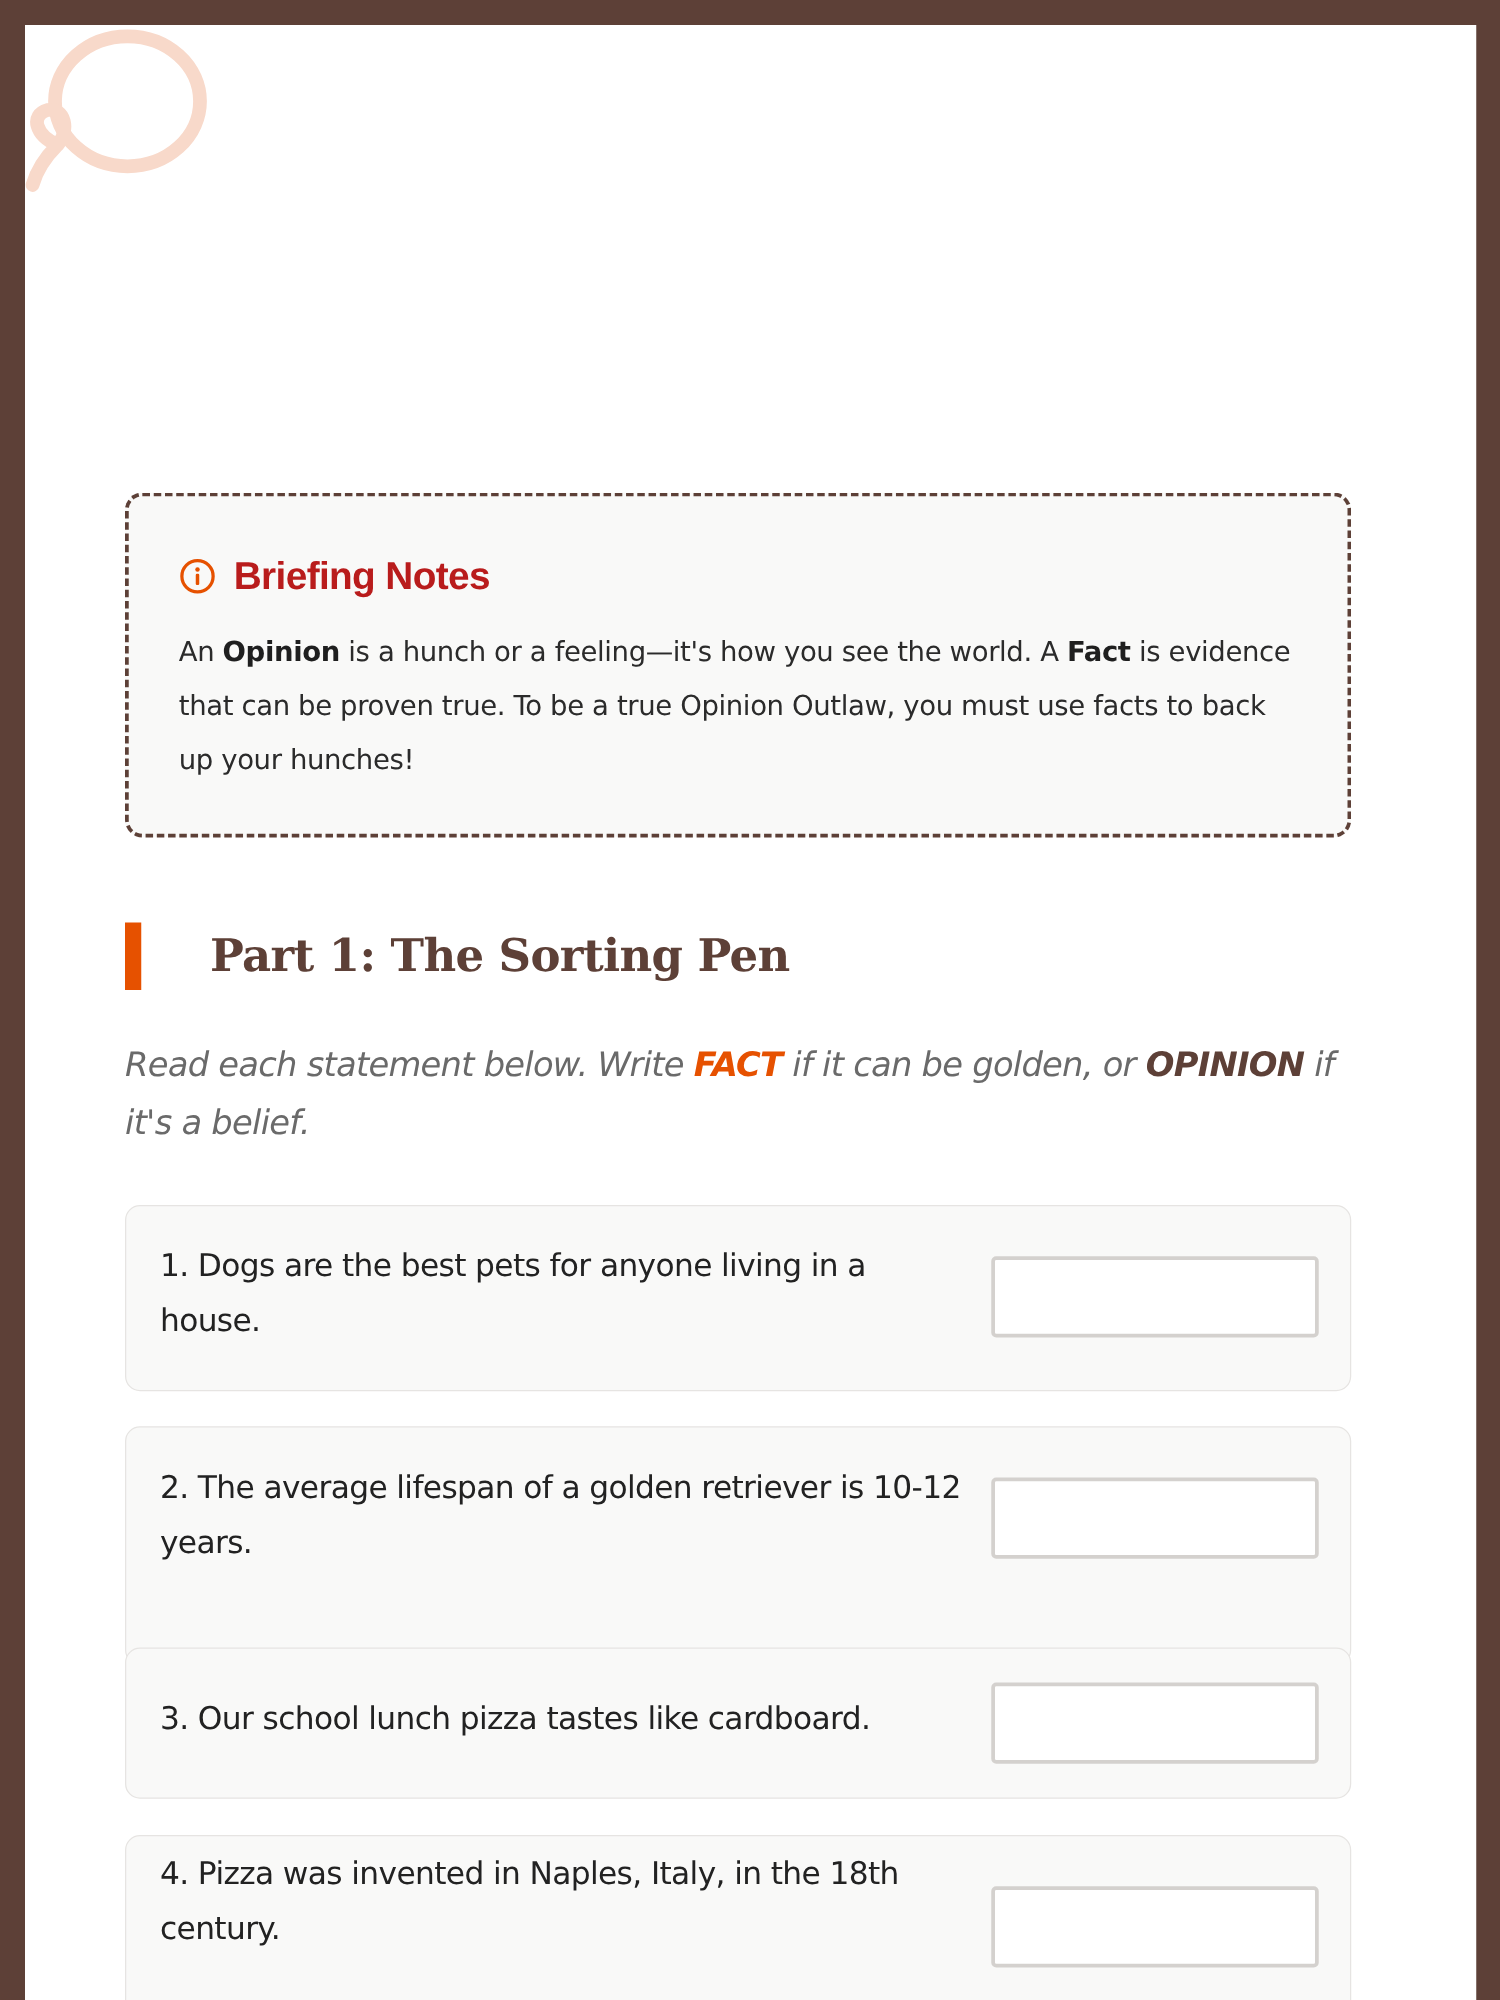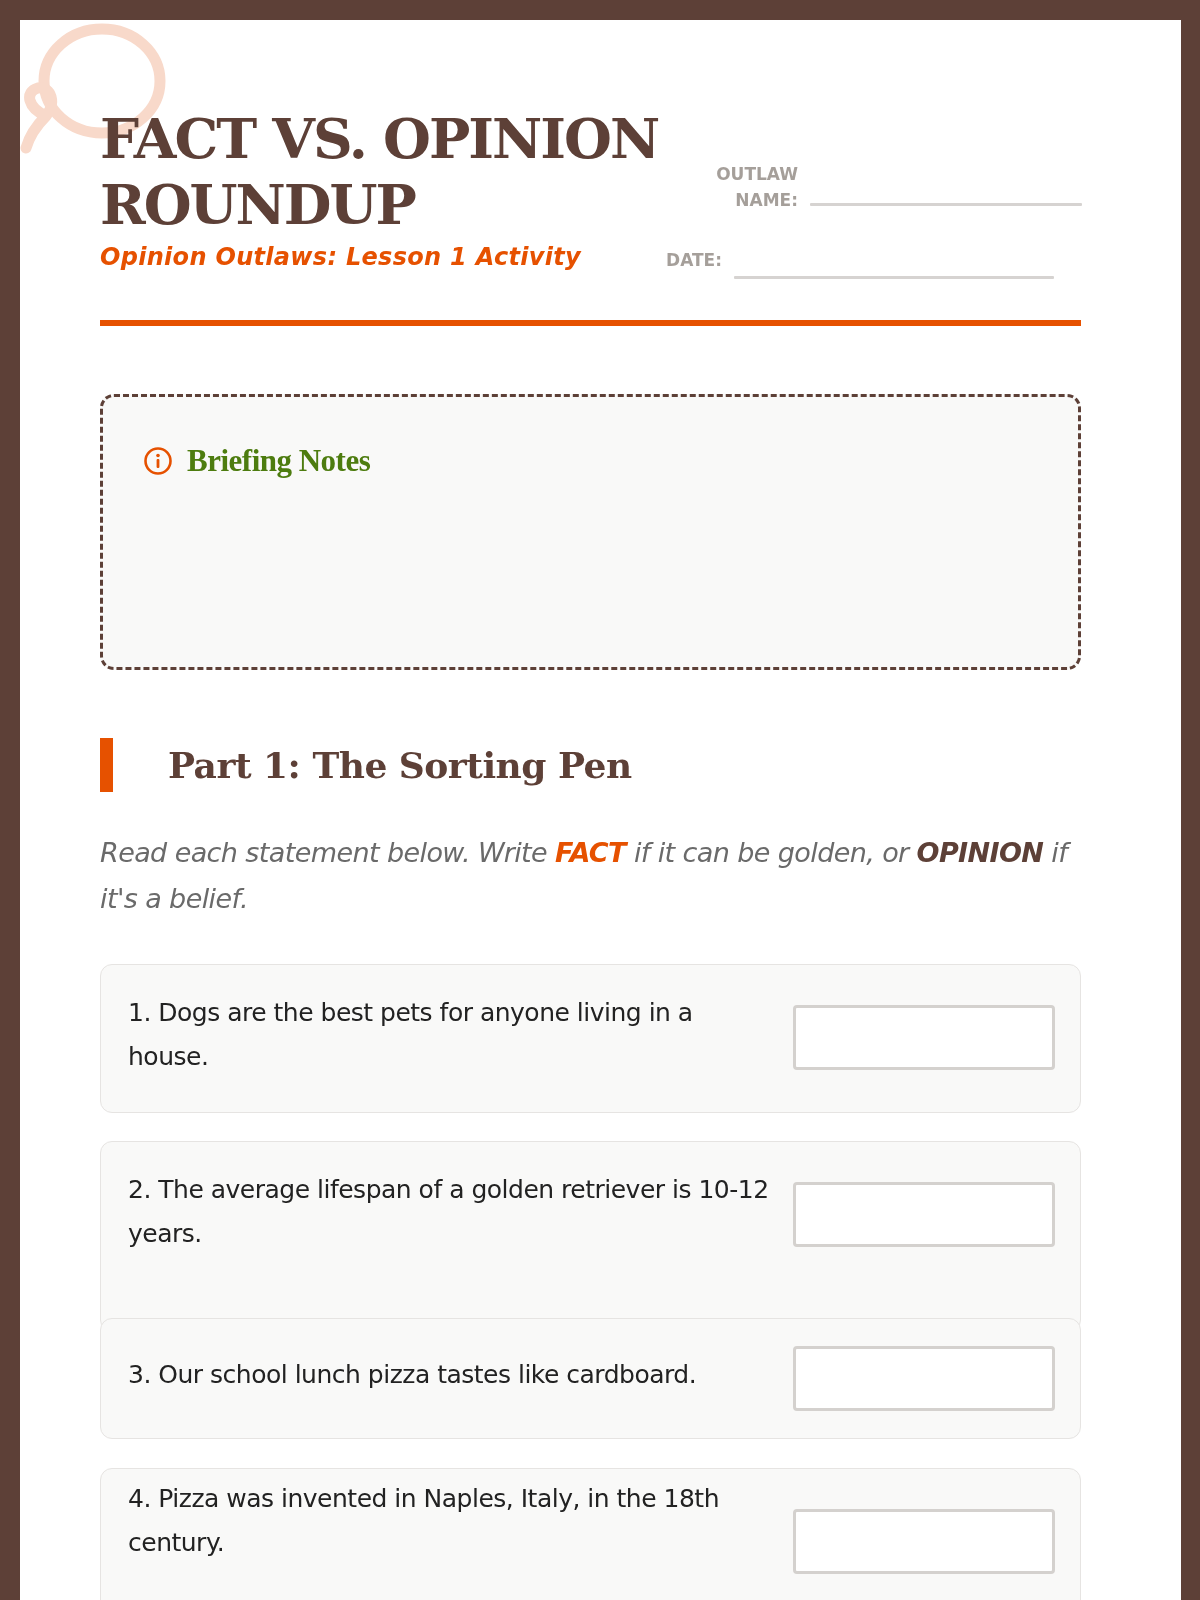--- a/index.html
+++ b/index.html
@@ -79,23 +79,23 @@
     border-radius: 14px;
     background: #f9f9f8;
     padding: 40px 40px 0 40px;
   }
   .briefing-head {
     display: flex; align-items: center;
     height: 48px;
   }
   .info-icon { width: 30px; height: 30px; margin-right: 14px; }
   .briefing-title {
-    font-family: Liberation Serif, serif;
+    font-family: Liberation Sans, sans-serif;
     font-size: 31px;
-    color: #4d7c0f;
+    color: #b91c1c;
     letter-spacing: -0.5px;
   }
   .briefing-text {
     margin-top: 16px;
     font-size: 22px;
     line-height: 43px;
     color: #2b2b2b;
     letter-spacing: -0.3px;
   }
   .briefing-text b { font-weight: bold; color: #1f1f1f; }
@@ -156,42 +156,31 @@
 </head>
 <body>
 
 <div class="page">
 
   <svg class="lasso" viewBox="0 0 160 140">
     <ellipse cx="86" cy="65" rx="58" ry="52" fill="none" stroke="#f8d9ca" stroke-width="11"></ellipse>
     <path d="M30 100 C 12 92, 8 76, 22 72 C 36 70, 40 88, 30 100 C 22 108, 14 118, 10 132" fill="none" stroke="#f8d9ca" stroke-width="11" stroke-linecap="round"></path>
   </svg>
 
-  <div class="header">
-    <h1 class="title">FACT VS. OPINION ROUNDUP</h1>
-    <div class="subtitle">Opinion Outlaws: Lesson 1 Activity</div>
-
-    <div class="field-label name-label">OUTLAW NAME:</div>
-    <div class="field-line name-line"></div>
-
-    <div class="field-label date-label">DATE:</div>
-    <div class="field-line date-line"></div>
-
-    <div class="header-rule"></div>
-  </div>
 
   <section class="briefing">
     <div class="briefing-head">
       <svg class="info-icon" viewBox="0 0 30 30">
         <circle cx="15" cy="15" r="12.5" fill="none" stroke="#e65100" stroke-width="2.6"></circle>
         <circle cx="15" cy="9.5" r="1.8" fill="#e65100"></circle>
         <rect x="13.6" y="13" width="2.8" height="9" rx="1" fill="#e65100"></rect>
       </svg>
       <h2 class="briefing-title">Briefing Notes</h2>
     </div>
+    <p class="briefing-text"><span>An </span><b>Opinion</b><span> is a hunch or a feeling—it's how you see the world. A </span><b>Fact</b><span> is evidence that can be proven true. To be a true Opinion Outlaw, you must use facts to back up your hunches!</span></p>
   </section>
 
   <div class="part-head">
     <div class="part-bar"></div>
     <h2 class="part-title">Part 1: The Sorting Pen</h2>
   </div>
 
   <p class="instructions"><span>Read each statement below. Write </span><span class="fact">FACT</span><span> if it can be golden, or </span><span class="opinion">OPINION</span><span> if it's a belief.</span></p>
 
   <div class="items">

